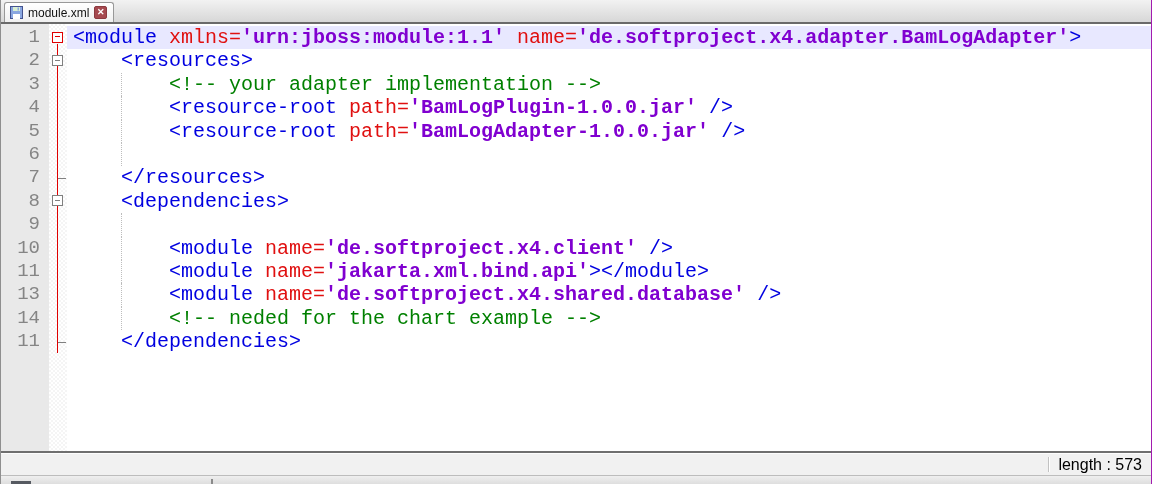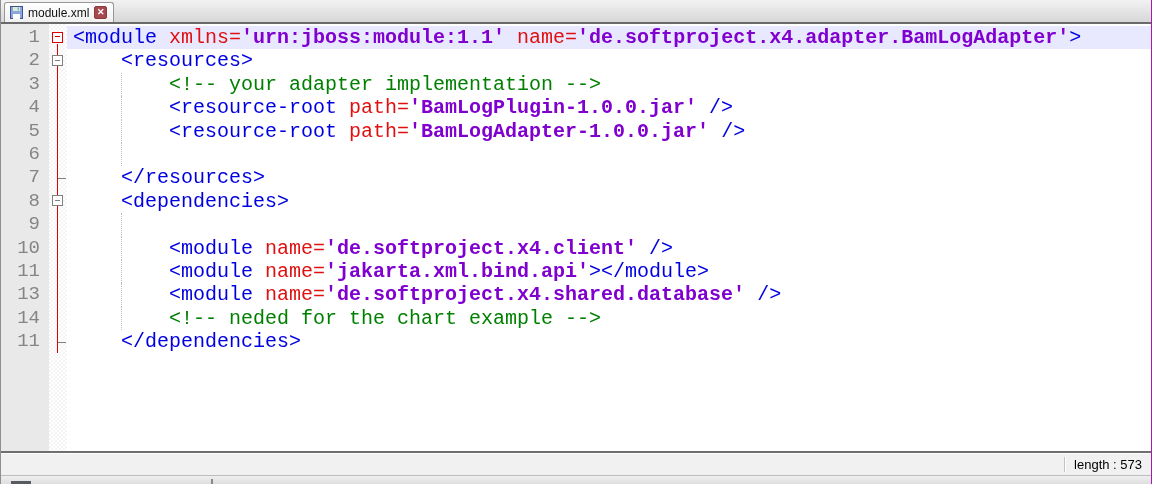--- a/index.html
+++ b/index.html
@@ -79,21 +79,21 @@
     border-left:1px dotted #bdbdbd;
   }
   .tk-tag{color:var(--tag);}
   .tk-attr{color:var(--attribute);font-family:Liberation Mono, monospace;}
   .tk-val{color:var(--value);font-weight:bold;}
   .tk-com{color:var(--comment);}
   
   .statusbar{
     flex:0 0 21px;background:#f1f1f1;border-top:1px solid #fdfdfd;
     display:flex;align-items:center;justify-content:flex-end;
-    font-size:13px;color:#000;
+    font-size:16px;color:#000;
   }
   .status-sep{width:1px;height:15px;background:#c2c2c2;box-shadow:1px 0 0 #ffffff;}
   .status-length{padding:0 9px;}
   
   .bottom-strip{
     flex:0 0 8px;background:linear-gradient(#efefef,#dedede);
     position:relative;border-top:1px solid #bdbdbd;
   }
   .bottom-strip .mark-icon{position:absolute;left:10px;bottom:0;width:20px;height:3px;background:#565a61;}
   .bottom-strip .mark-div{position:absolute;left:210px;bottom:0;width:2px;height:5px;background:#8a8a8a;}

